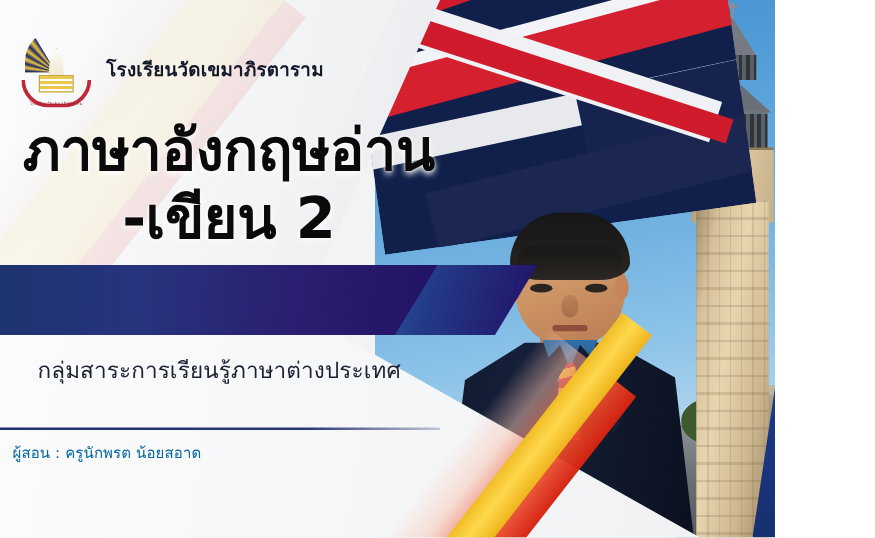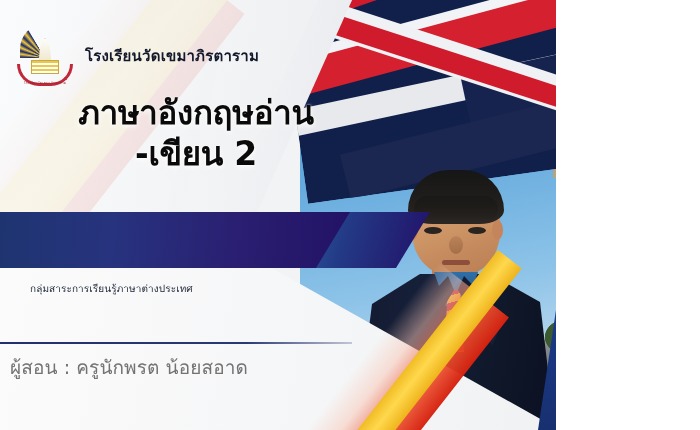--- a/index.html
+++ b/index.html
@@ -2,21 +2,21 @@
 <html><head>
 <meta charset="utf-8">
 <style>
   * { margin:0; padding:0; box-sizing:border-box; }
   html,body { width:700px; height:430px; }
   body {
     font-family:"DejaVu Sans","Liberation Sans",sans-serif;
     background:#ffffff; overflow:hidden; position:relative;
   }
   .poster {
-    position:absolute; inset:0; width:556px; height:430px; overflow:hidden;
+    position:absolute; inset:0; width:620px; height:430px; overflow:hidden;
     background:#f2f3f5;
   }
 
   
   .photo-layer { position:absolute; inset:0; }
 
   .sky {
     position:absolute; left:300px; top:0; width:400px; height:430px;
     background:linear-gradient(170deg,#3f8fd0 0%,#63a9dd 35%,#8dc3e8 62%,#b9d8ee 80%,#cfe2f0 100%);
   }
@@ -288,22 +288,22 @@
     font-size:15px; font-weight:700; color:#13182b; line-height:1.15;
     letter-spacing:.2px; white-space:nowrap;
   }
   .school-en{
     font-size:14px; font-weight:700; color:#2d55b8; line-height:1.2;
     letter-spacing:.4px; white-space:nowrap;
   }
 
   
   .title{
-    position:absolute; left:16px; top:96px; width:360px; text-align:center;
-    font-size:33px; font-weight:700; color:#0a0a0a; line-height:1.05;
+    position:absolute; left:3px; top:96px; width:360px; text-align:center;
+    font-size:46px; font-weight:700; color:#0a0a0a; line-height:1.05;
     text-shadow:0 2px 5px rgba(255,255,255,.95), 0 0 2px rgba(255,255,255,.9);
     letter-spacing:-.3px;
   }
   .title .l2{ display:block; margin-top:6px; }
 
   
   .code-band{
     position:absolute; left:0; top:212px; width:378px; height:56px;
     background:linear-gradient(95deg,#1e3470 0%,#27337e 30%,#2a1f72 62%,#200f63 100%);
     clip-path:polygon(0 0, 350px 0, 316px 56px, 0 56px);
@@ -315,31 +315,31 @@
   }
   .code-text{
     position:absolute; left:36px; top:220px; width:300px;
     font-size:33px; font-weight:700; color:#f7cf2e; letter-spacing:.5px;
     text-shadow:0 1px 2px rgba(0,0,0,.35);
   }
 
   
   .subject{
     position:absolute; left:30px; top:281px; width:330px;
-    font-size:10px; font-weight:400; color:#1b2233; letter-spacing:.1px;
+    font-size:18px; font-weight:400; color:#1b2233; letter-spacing:.1px;
   }
 
   
   .divider{
     position:absolute; left:0; top:342px; width:352px; height:2px;
     background:linear-gradient(90deg,#23306e 0%,#2b3876 70%,rgba(43,56,118,.25) 100%);
   }
   .teacher{
     position:absolute; left:10px; top:352px; width:320px;
-    font-size:19px; font-weight:400; color:#737373; letter-spacing:.1px;
+    font-size:12px; font-weight:400; color:#0369a1; letter-spacing:.1px;
   }
 </style>
 </head>
 <body>
 
 <div class="poster">
 
   <div class="photo-layer">
     <div class="sky"></div>
     <div class="ground"></div>

